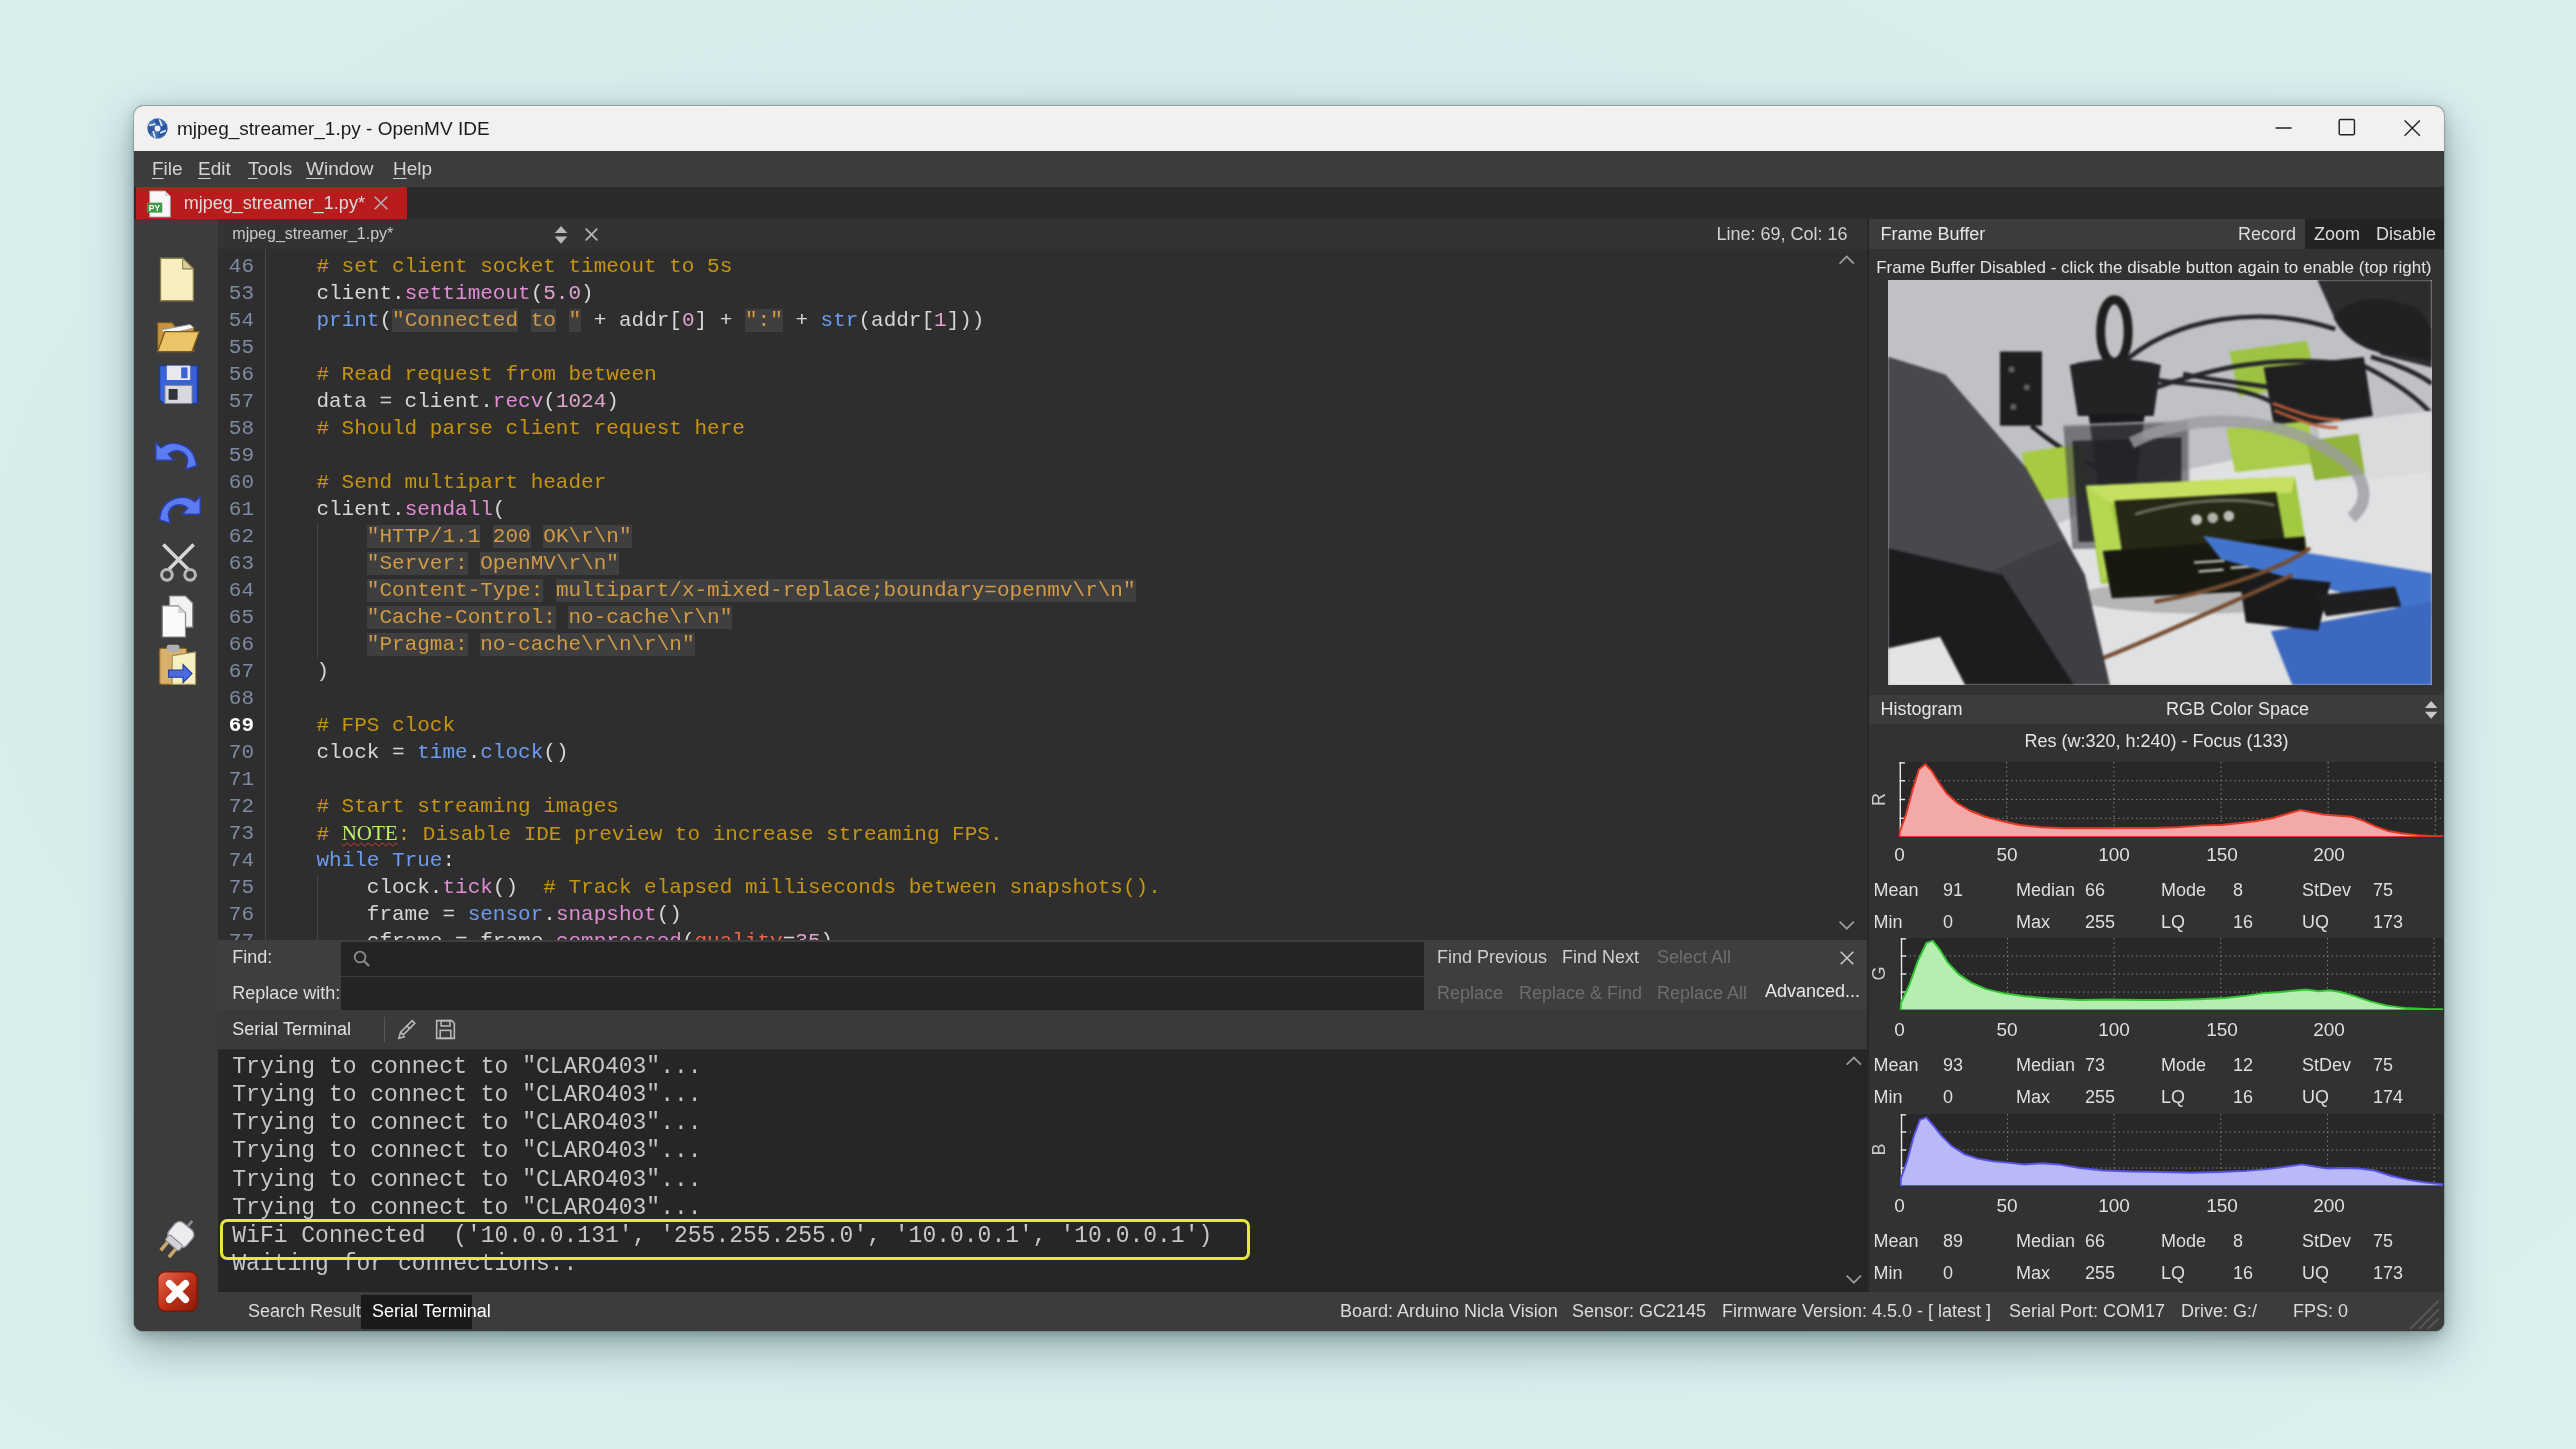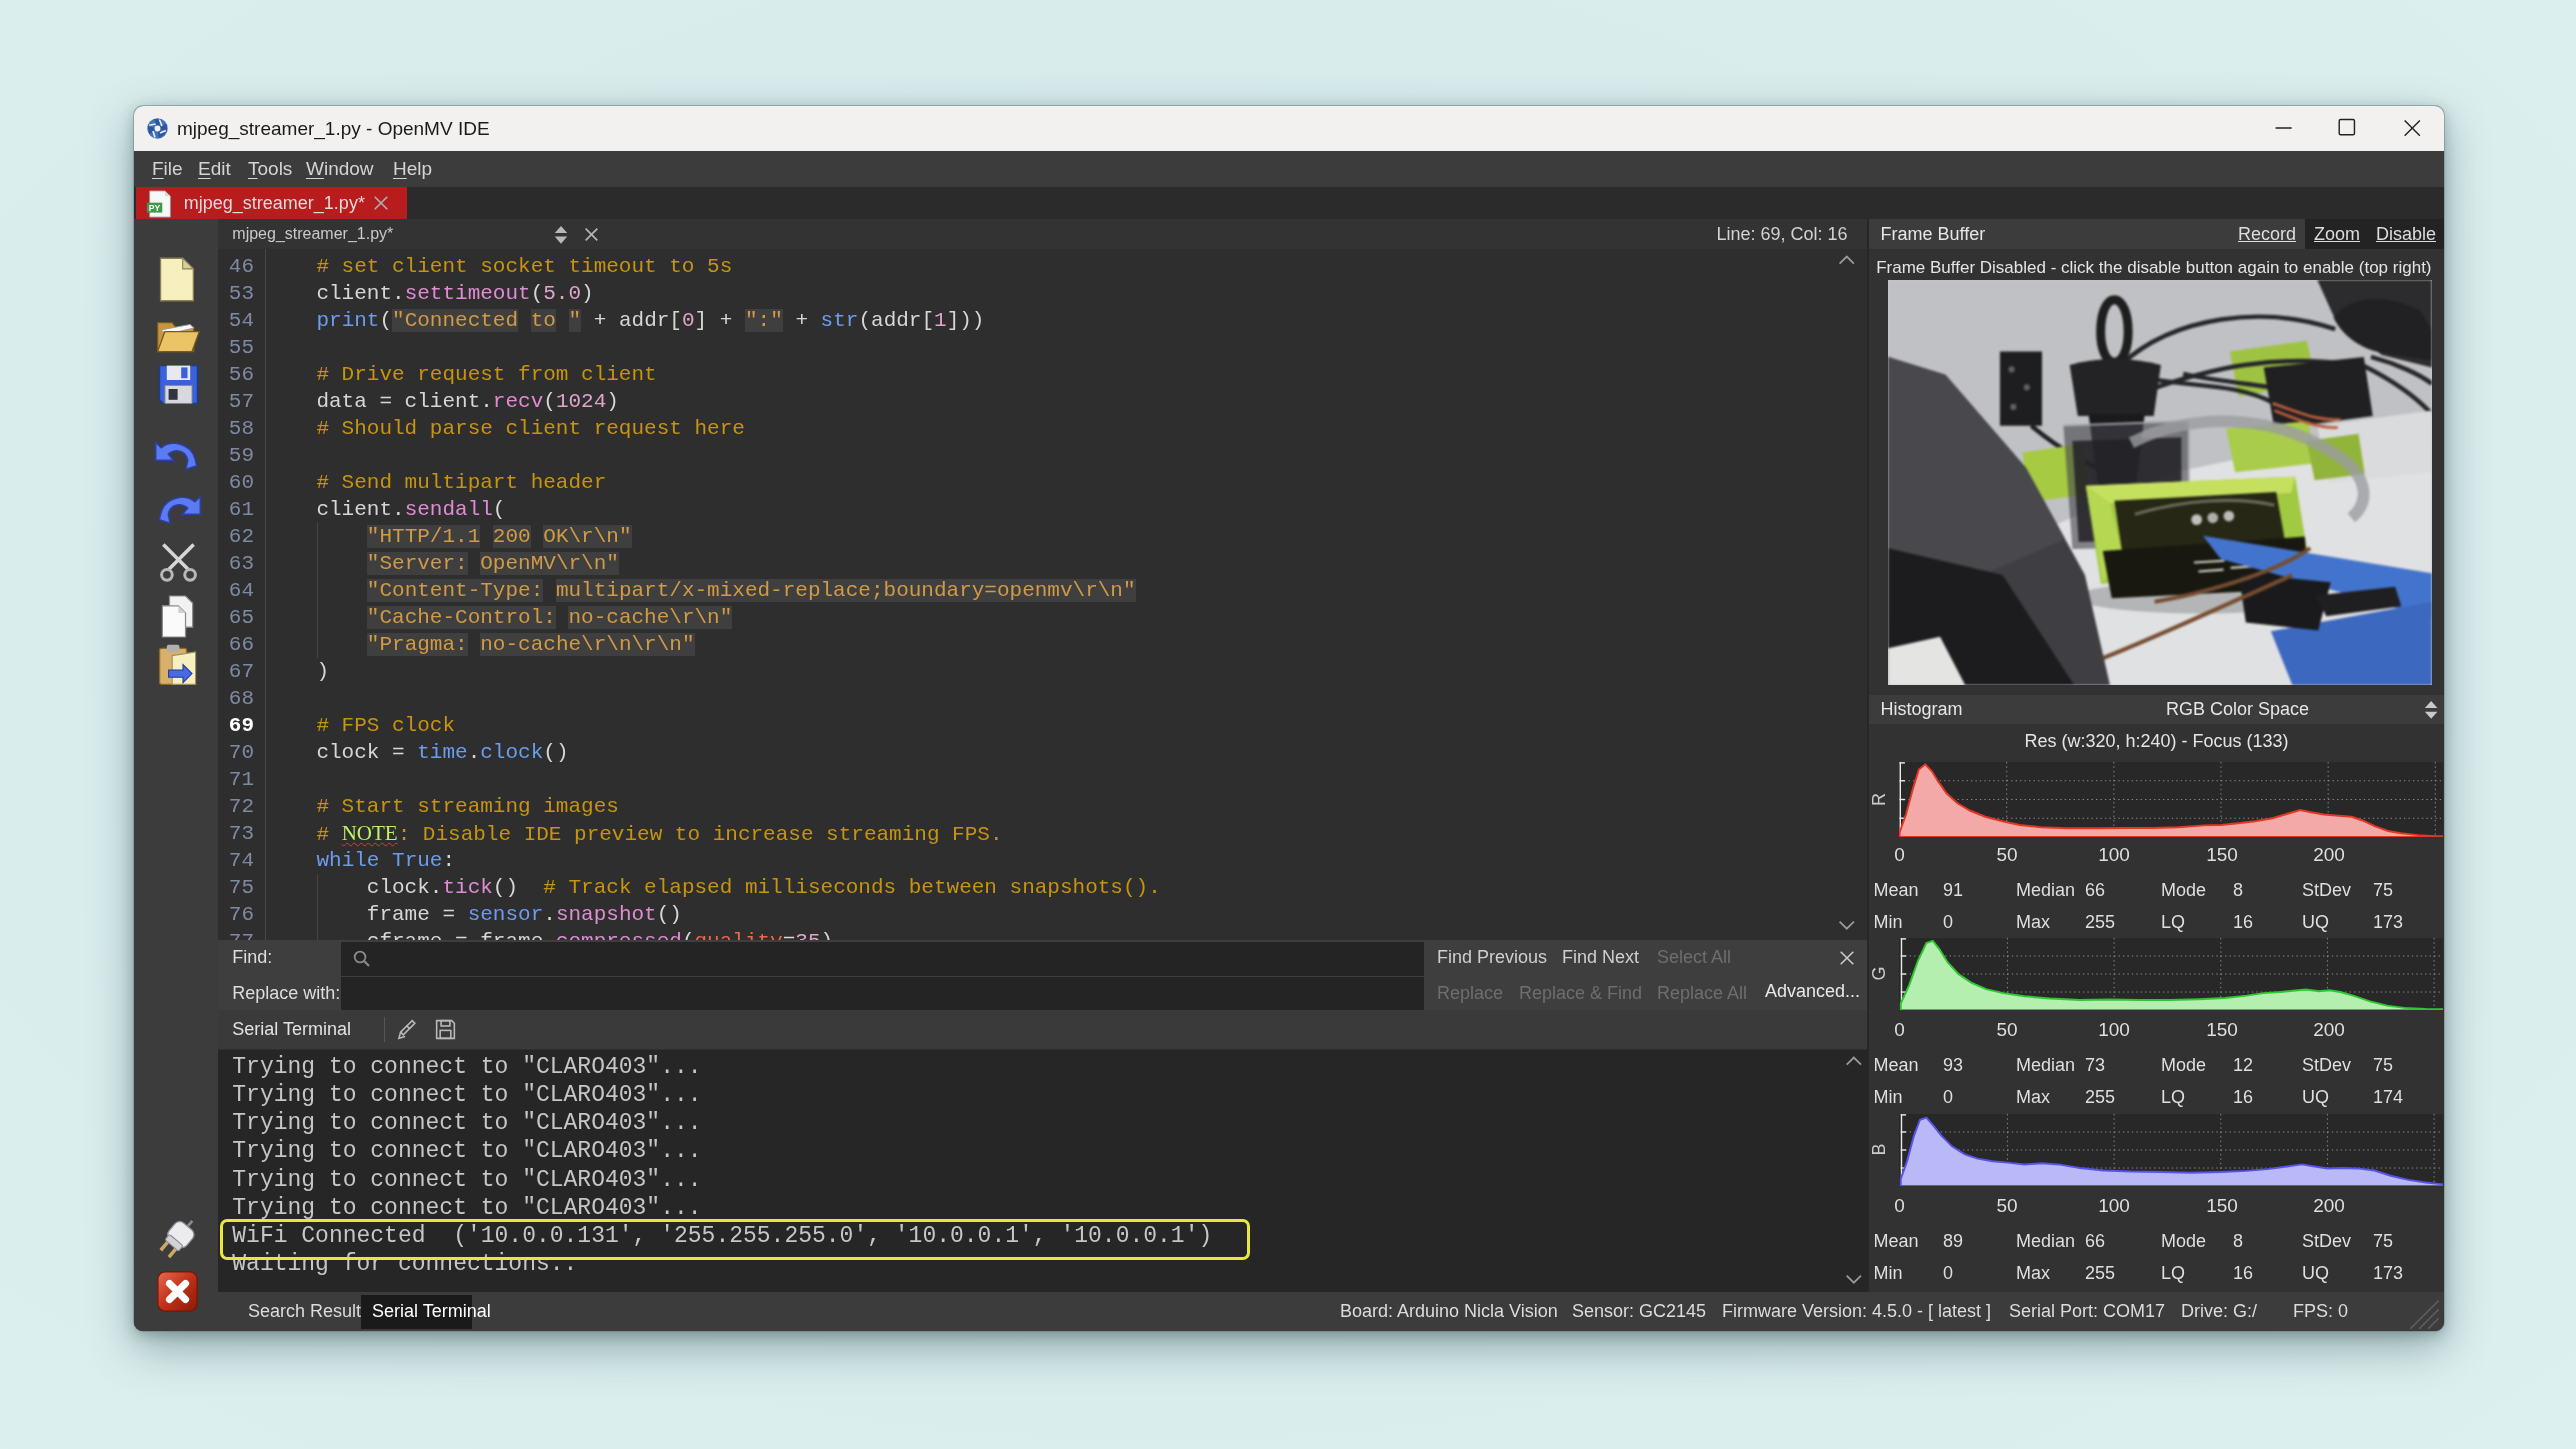--- a/index.html
+++ b/index.html
@@ -37,21 +37,21 @@
 .findrow-label{font-size:18px;color:#dddddd;}
 .findinput{position:absolute;left:123px;width:1083px;height:34px;background:#242424;}
 .findbtn{position:absolute;font-size:18px;color:#cfcfcf;}
 .findbtn.dis{color:#6e6e6e;}
 .termhead{left:84px;top:904px;width:1651px;height:39px;background:#3a3a3a;}
 .term{left:84px;top:944px;width:1651px;height:242px;background:#262626;overflow:hidden;}
 .tline{position:absolute;left:14.3px;font-family:"Liberation Mono",monospace;font-size:23px;color:#c6c6c6;white-space:pre;height:28px;line-height:28px;}
 .rpanel{left:1735px;top:113px;width:575px;height:1073px;background:#323232;}
 .rphead{position:absolute;left:0;width:575px;height:30px;background:#3c3c3c;}
 .rphead-label{position:absolute;left:11.6px;top:0;height:30px;line-height:30px;font-size:18px;color:#e6e6e6;}
-.fbbtn{position:absolute;top:0;height:30px;line-height:30px;font-size:18px;color:#dddddd;text-decoration:underline;}
+.fbbtn{position:absolute;top:0;height:30px;line-height:30px;font-size:18px;color:#dddddd;}
 .statusbar{left:0;top:1186px;width:2310px;height:39px;background:#3c3c3c;z-index:1;}
 .sbtext{position:absolute;top:0;height:39px;line-height:39px;font-size:18px;color:#dcdcdc;}
 .stat-label{position:absolute;font-size:18px;color:#dfdfdf;height:32px;line-height:32px;}
 .axis-num{position:absolute;font-size:19px;color:#dfdfdf;height:21.5px;line-height:21.5px;}
 .chart{position:absolute;left:30px;width:544px;height:75px;background:#282828;}
 </style>
 </head>
 <body>
 <div class="desk"></div>
 <div class="win">
@@ -202,21 +202,21 @@
 <div class="code" id="codebox">
 <div style="position:absolute;left:99px;top:270px;width:0.9px;height:135px;background:#454545"></div><div style="position:absolute;left:99px;top:622px;width:0.9px;height:81px;background:#454545"></div>
 <div class="ln" style="top:0px;">46</div>
 <div class="cl" style="top:0px"><span class="cmt">    # set client socket timeout to 5s</span></div>
 <div class="ln" style="top:27px;">53</div>
 <div class="cl" style="top:27px">    client.<span class="fn">settimeout</span>(<span class="num">5.0</span>)</div>
 <div class="ln" style="top:54px;">54</div>
 <div class="cl" style="top:54px">    <span class="kw">print</span>(<span class="str"><mark>"Connected</mark> <mark>to</mark> <mark>"</mark></span> + addr[<span class="num">0</span>] + <span class="str"><mark>":"</mark></span> + <span class="kw">str</span>(addr[<span class="num">1</span>]))</div>
 <div class="ln" style="top:81px;">55</div>
 <div class="ln" style="top:108px;">56</div>
-<div class="cl" style="top:108px"><span class="cmt">    # Drive request from client</span></div>
+<div class="cl" style="top:108px"><span class="cmt">    # Read request from between</span></div>
 <div class="ln" style="top:135px;">57</div>
 <div class="cl" style="top:135px">    data = client.<span class="fn">recv</span>(<span class="num">1024</span>)</div>
 <div class="ln" style="top:162px;">58</div>
 <div class="cl" style="top:162px"><span class="cmt">    # Should parse client request here</span></div>
 <div class="ln" style="top:189px;">59</div>
 <div class="ln" style="top:216px;">60</div>
 <div class="cl" style="top:216px"><span class="cmt">    # Send multipart header</span></div>
 <div class="ln" style="top:243px;">61</div>
 <div class="cl" style="top:243px">    client.<span class="fn">sendall</span>(</div>
 <div class="ln" style="top:270px;">62</div>

